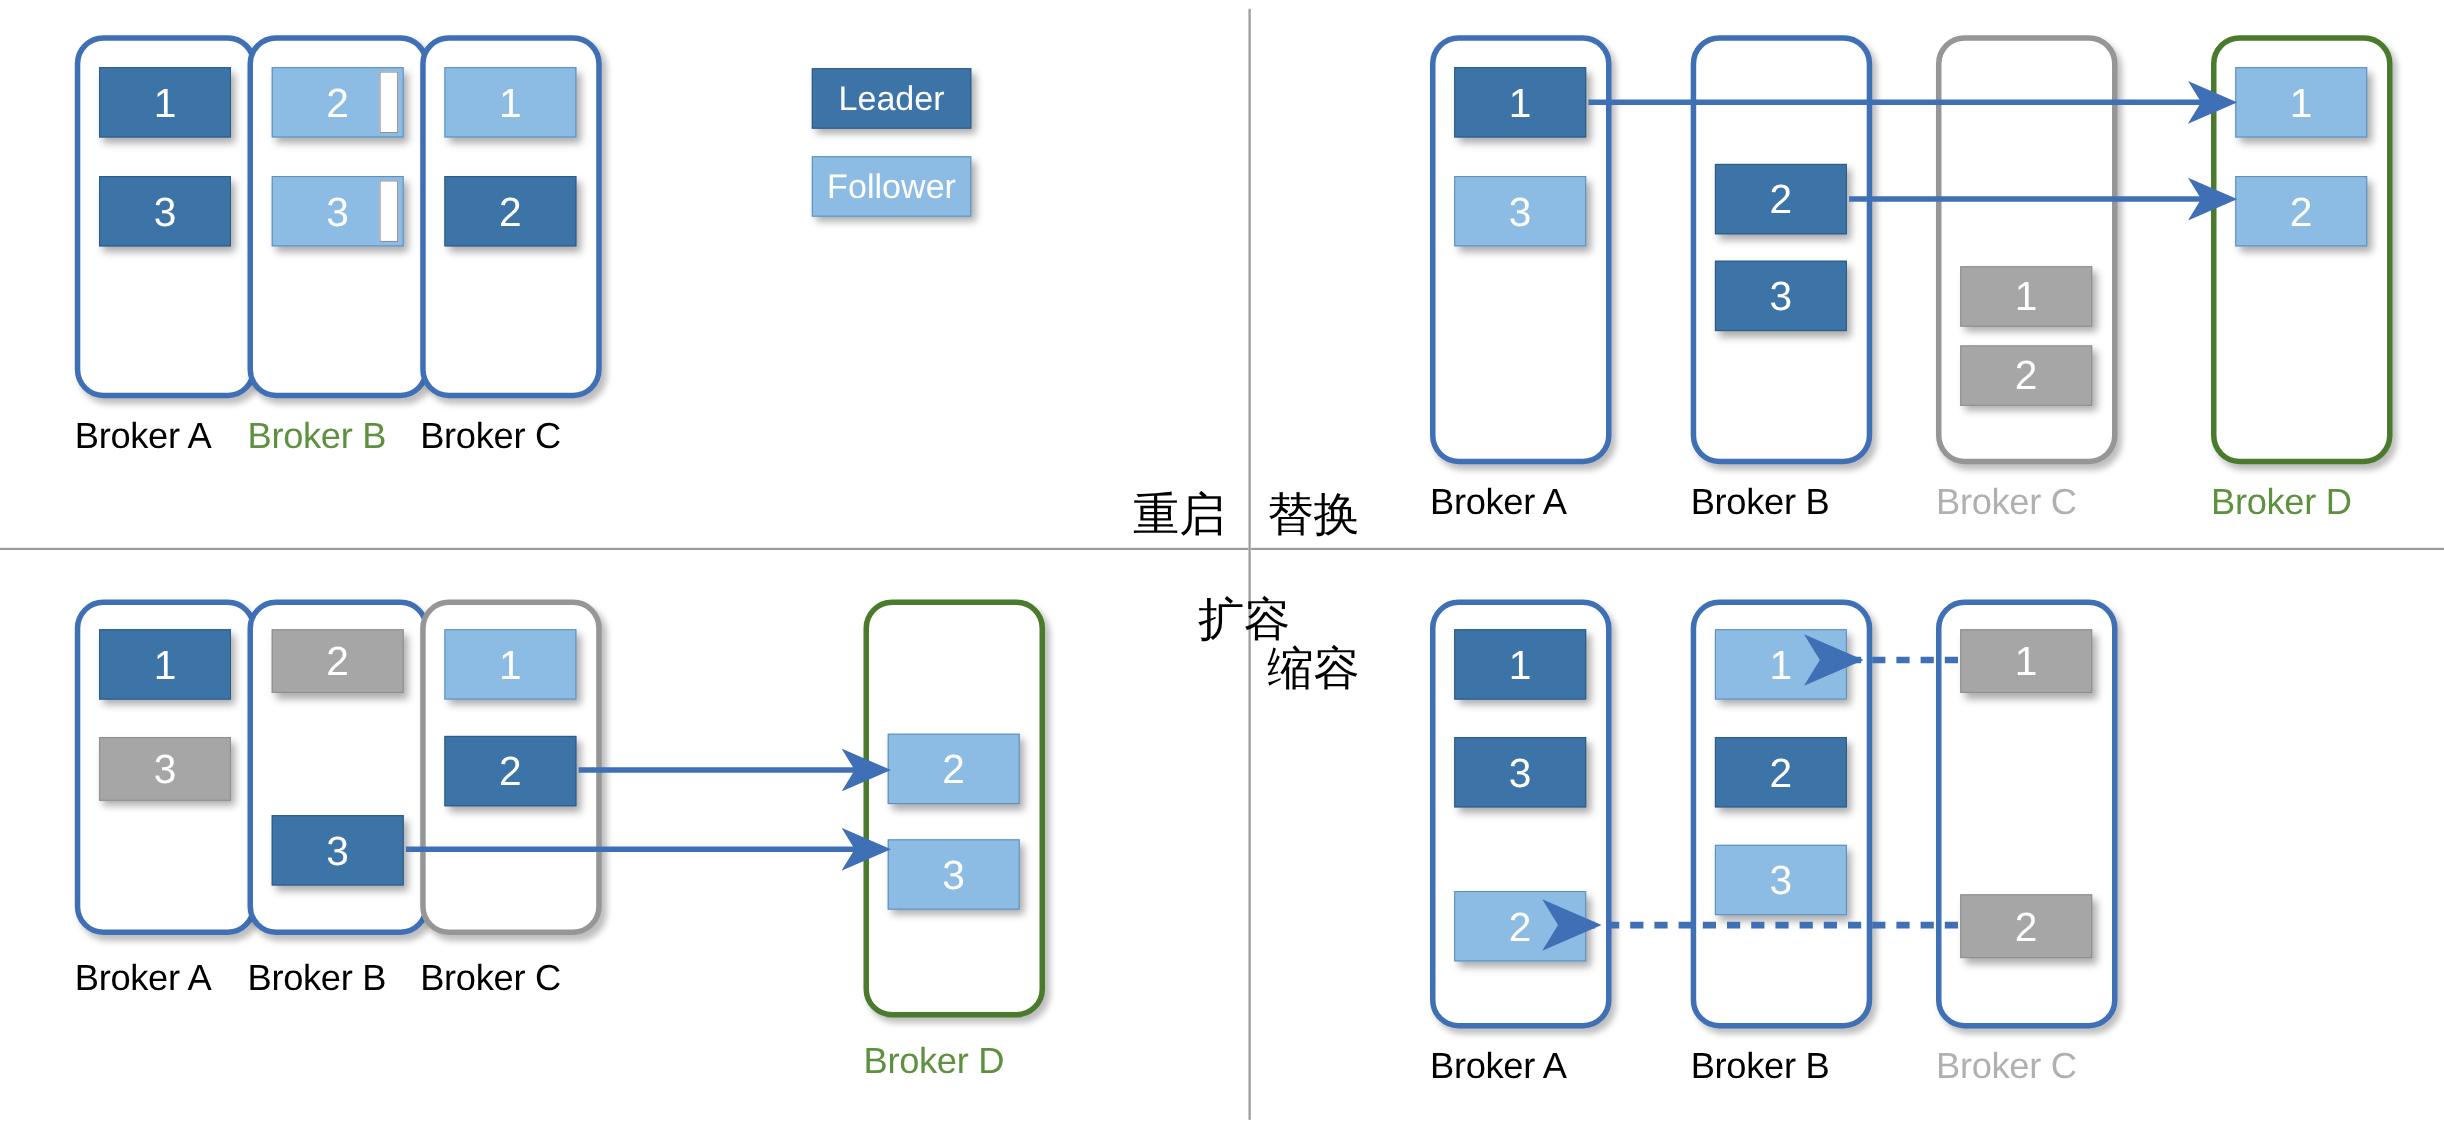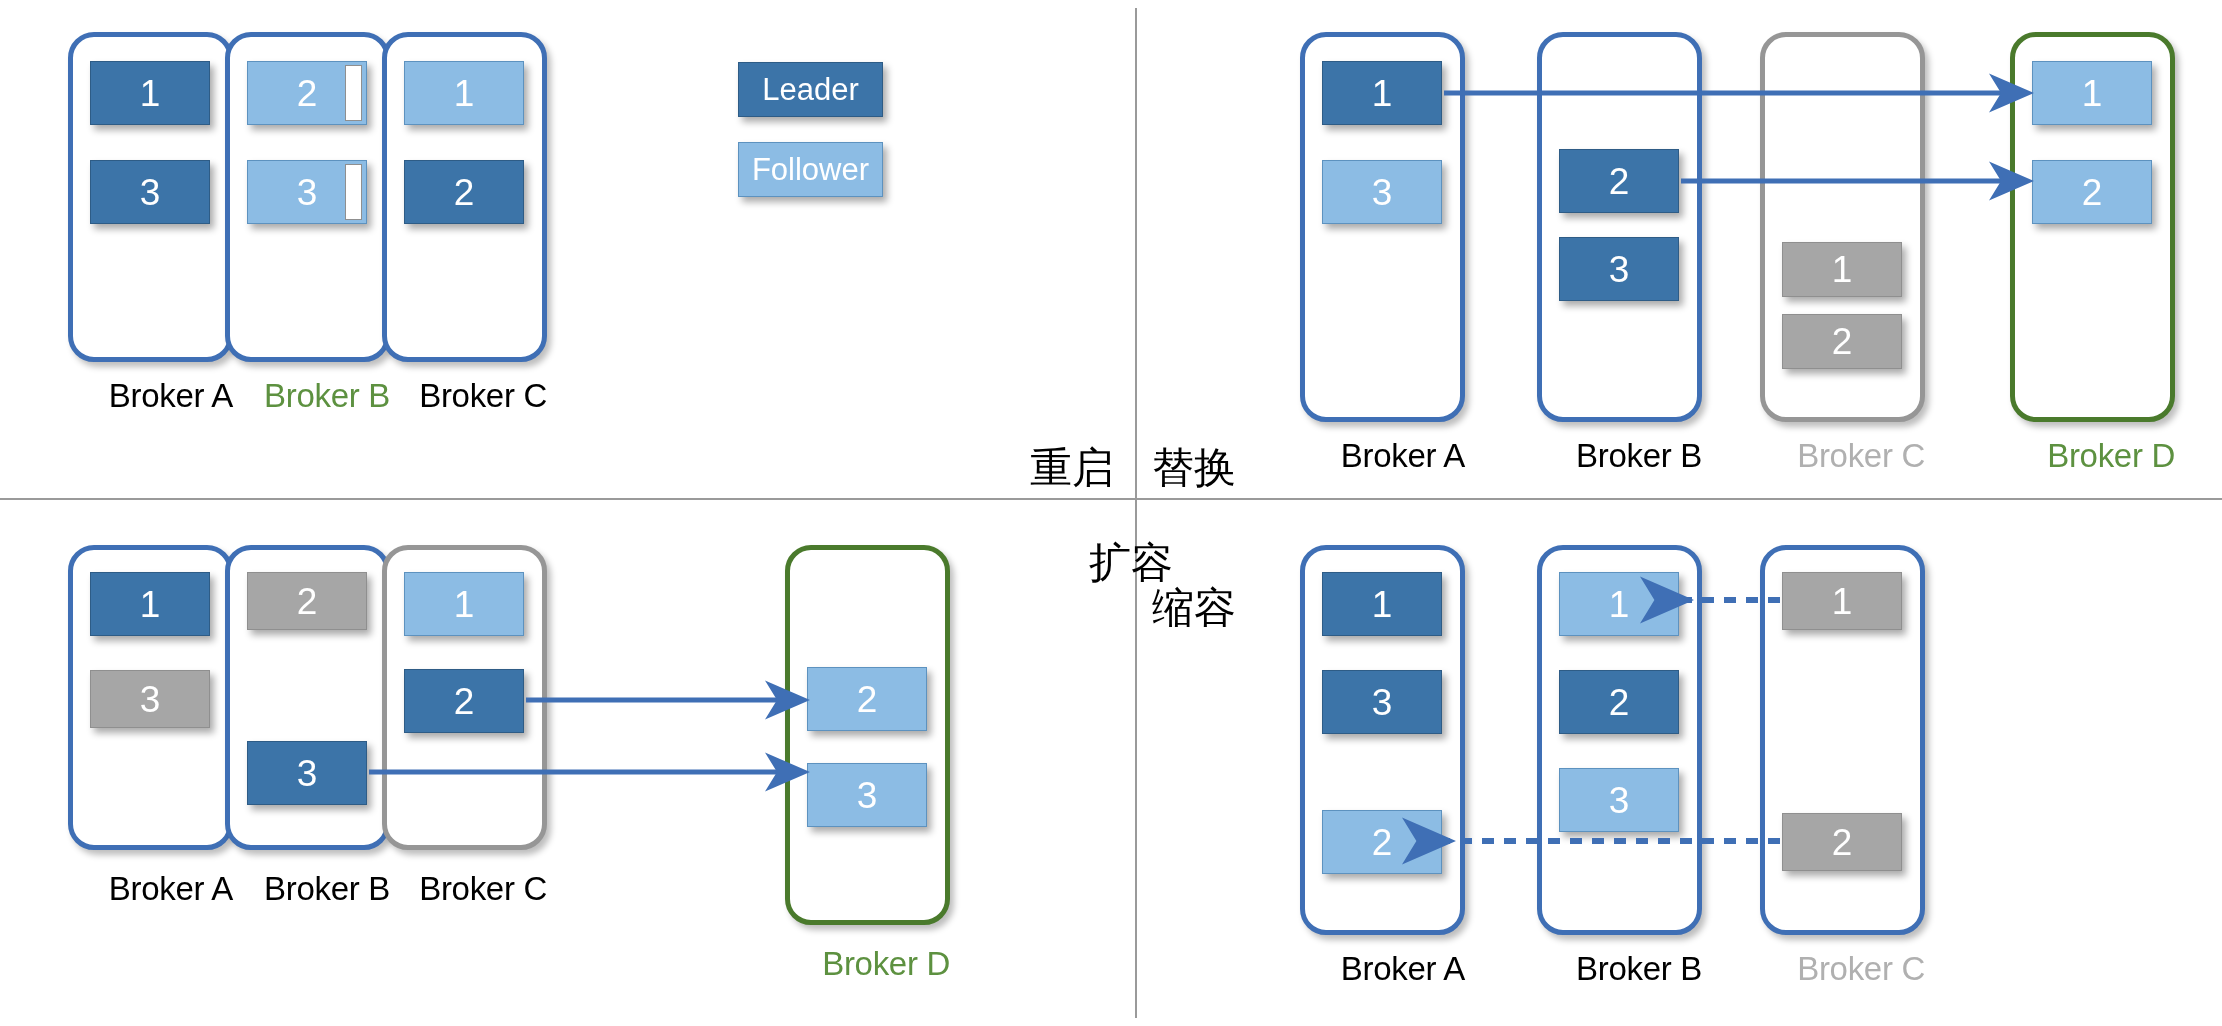--- a/index.html
+++ b/index.html
@@ -49,21 +49,21 @@
   }
   .broker-body.grey {
     border-color: #969696;
   }
   .broker-body.green {
     border-color: #4a7a2c;
   }
   .broker-label {
     position: absolute;
     width: 100%;
-    text-align: right;
+    text-align: left;
     font-size: 33px;
     color: #000000;
     white-space: nowrap;
     letter-spacing: -0.3px;
   }
   .broker-label.green { color: #5d9140; }
   .broker-label.grey  { color: #b0b0b0; }
 
   
   .blk {

